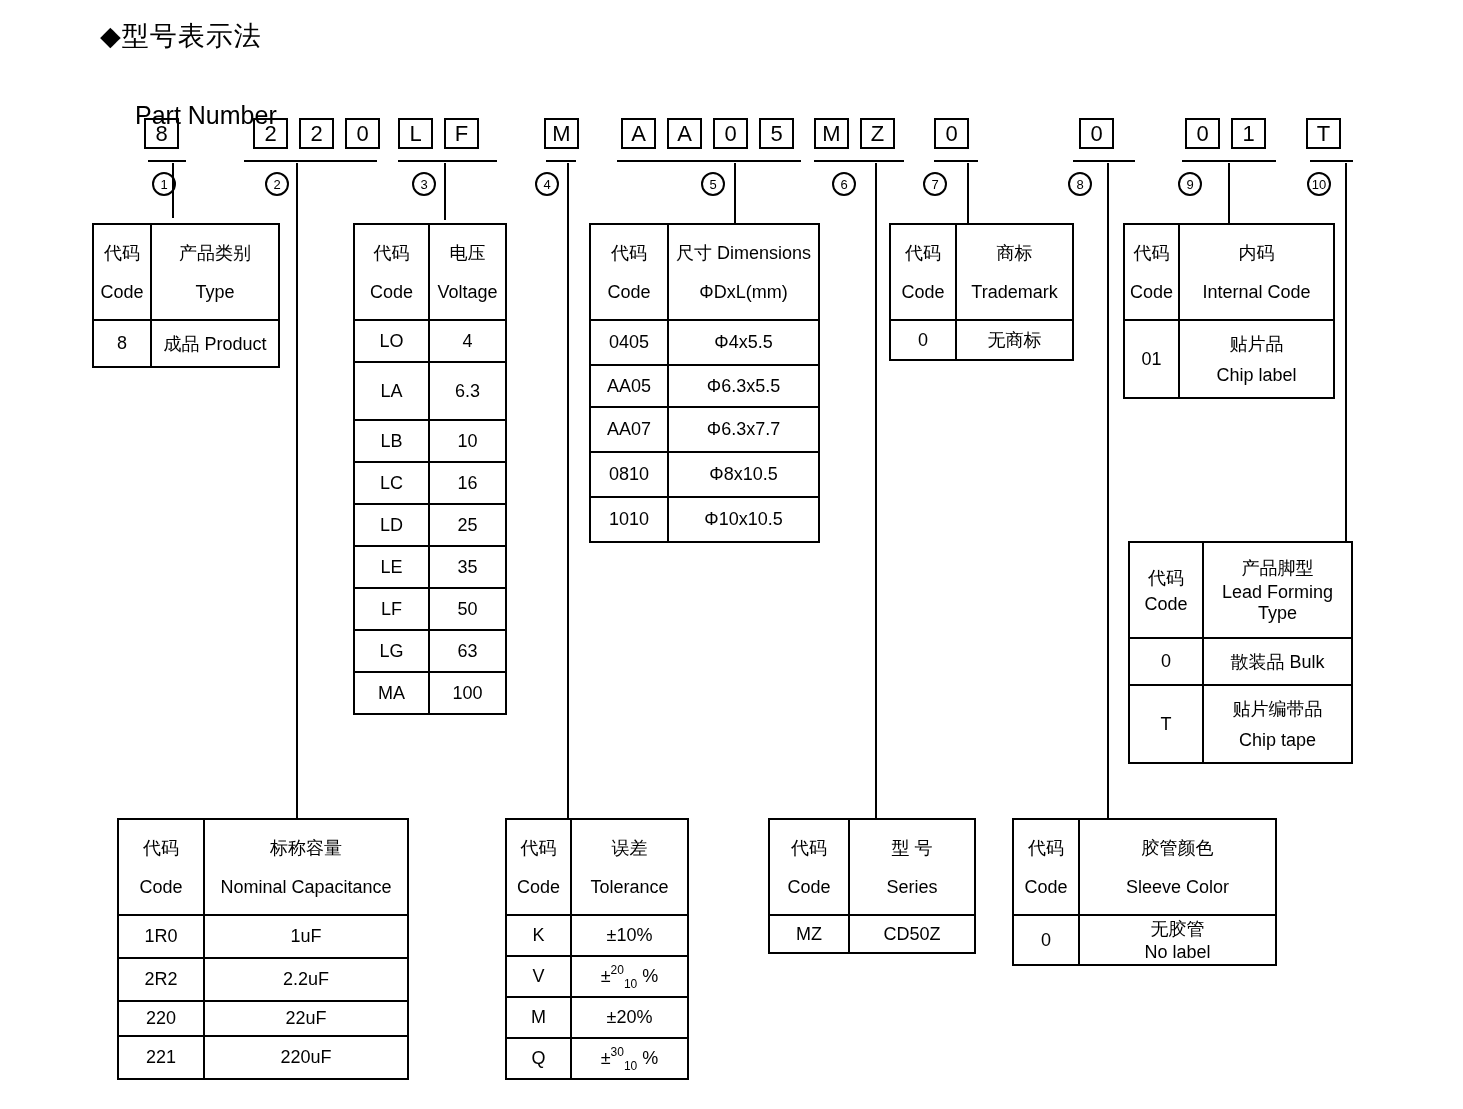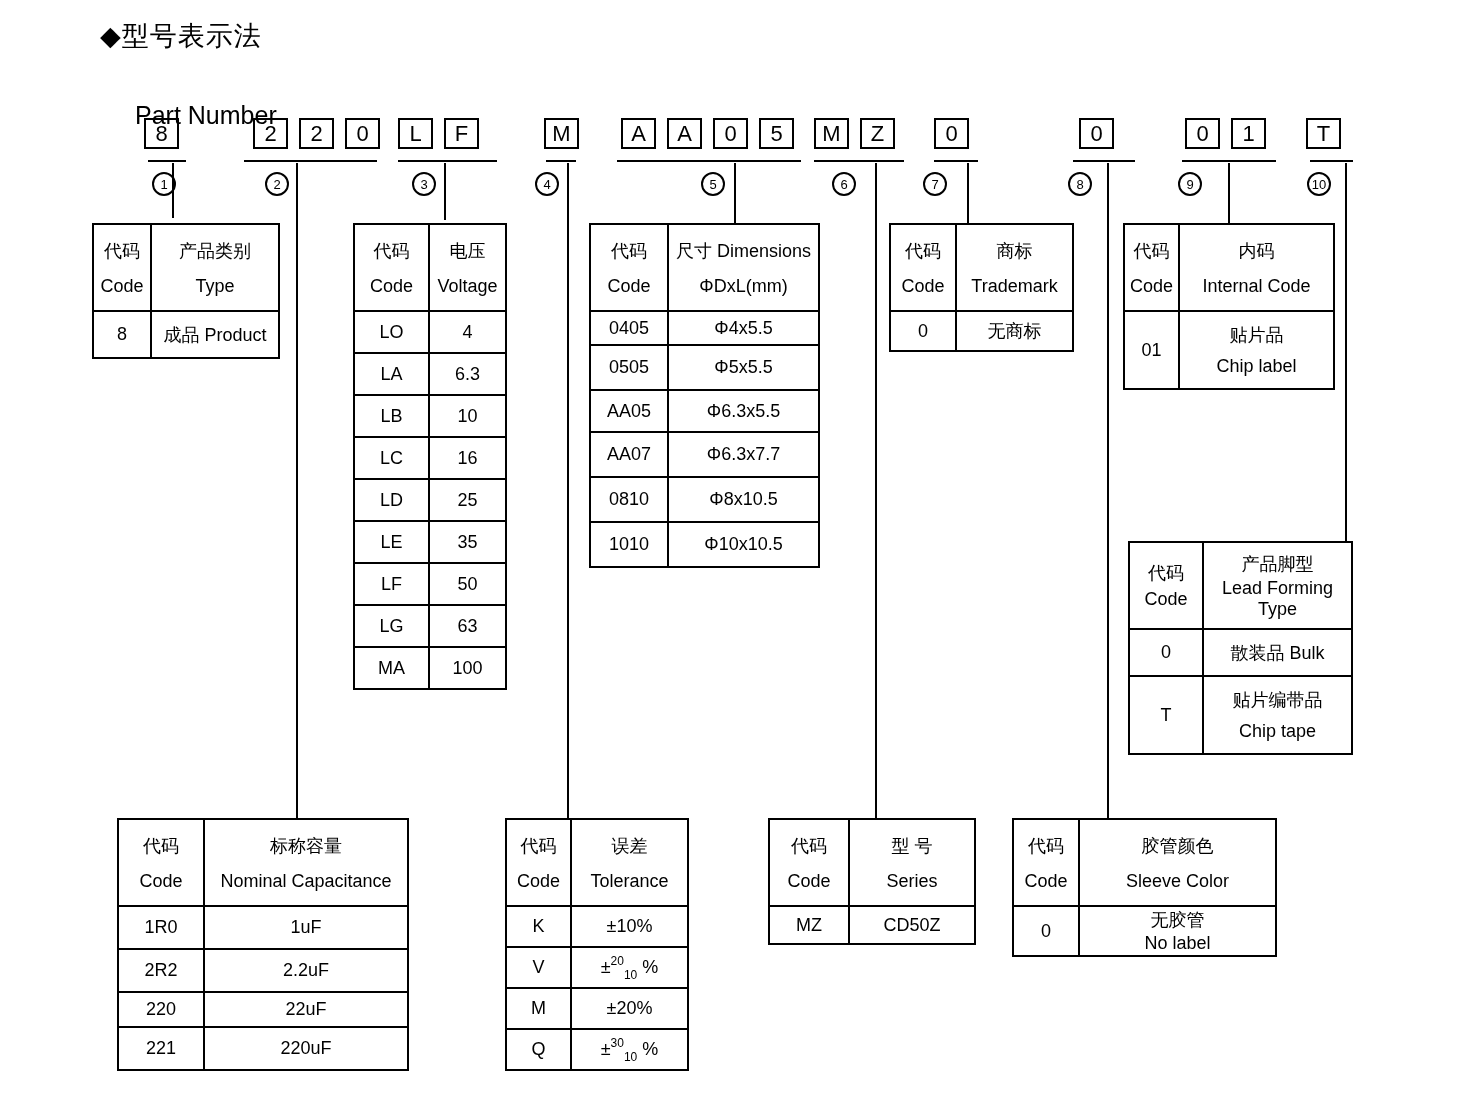--- a/index.html
+++ b/index.html
@@ -10,21 +10,21 @@
   .pn-group{position:absolute;top:118px;display:flex;gap:11px;}
   .char-box{width:35px;height:31px;border:2px solid #000;box-sizing:border-box;
             display:flex;align-items:center;justify-content:center;font-size:22px;}
   .underline{position:absolute;top:160px;height:2px;background:#000;}
   .vline{position:absolute;width:2px;background:#000;}
   .marker{position:absolute;top:172px;width:24px;height:24px;border:2px solid #000;border-radius:50%;
           box-sizing:border-box;display:flex;align-items:center;justify-content:center;font-size:13px;}
   .dtable{position:absolute;border-collapse:collapse;table-layout:fixed;background:#fff;}
   .dtable td{border:2px solid #000;text-align:center;vertical-align:middle;
              font-size:18px;padding:0;overflow:hidden;}
-  .hcell{display:flex;flex-direction:column;justify-content:space-evenly;align-items:center;height:84px;}
+  .hcell{display:flex;flex-direction:column;justify-content:space-evenly;align-items:center;height:94px;}
   .two-line{display:flex;flex-direction:column;justify-content:space-evenly;align-items:center;height:72px;}
   .sup{font-size:12px;vertical-align:8px;}
   .sub{font-size:12px;vertical-align:-6px;}
   .pct{margin-left:5px;}
 </style>
 </head>
 <body>
 
 <div id="page">
 
@@ -147,21 +147,21 @@
             <div class="hcell">
         <span>电压</span>
         <span>Voltage</span>
             </div>
           </td>
     </tr>
     <tr style="height:42px">
           <td>LO</td>
           <td>4</td>
         </tr>
-    <tr style="height:42px">
+    <tr style="height:58px">
           <td>LA</td>
           <td>6.3</td>
         </tr>
     <tr style="height:42px">
           <td>LB</td>
           <td>10</td>
         </tr>
     <tr style="height:42px">
           <td>LC</td>
           <td>16</td>
@@ -202,27 +202,23 @@
         <span>Code</span>
             </div>
           </td>
       <td>
             <div class="hcell">
         <span>尺寸 Dimensions</span>
         <span>ΦDxL(mm)</span>
             </div>
           </td>
     </tr>
-    <tr style="height:34px">
+    <tr style="height:45px">
           <td>0405</td>
           <td>Φ4x5.5</td>
-        </tr>
-    <tr style="height:45px">
-          <td>0505</td>
-          <td>Φ5x5.5</td>
         </tr>
     <tr style="height:42px">
           <td>AA05</td>
           <td>Φ6.3x5.5</td>
         </tr>
     <tr style="height:45px">
           <td>AA07</td>
           <td>Φ6.3x7.7</td>
         </tr>
     <tr style="height:45px">

